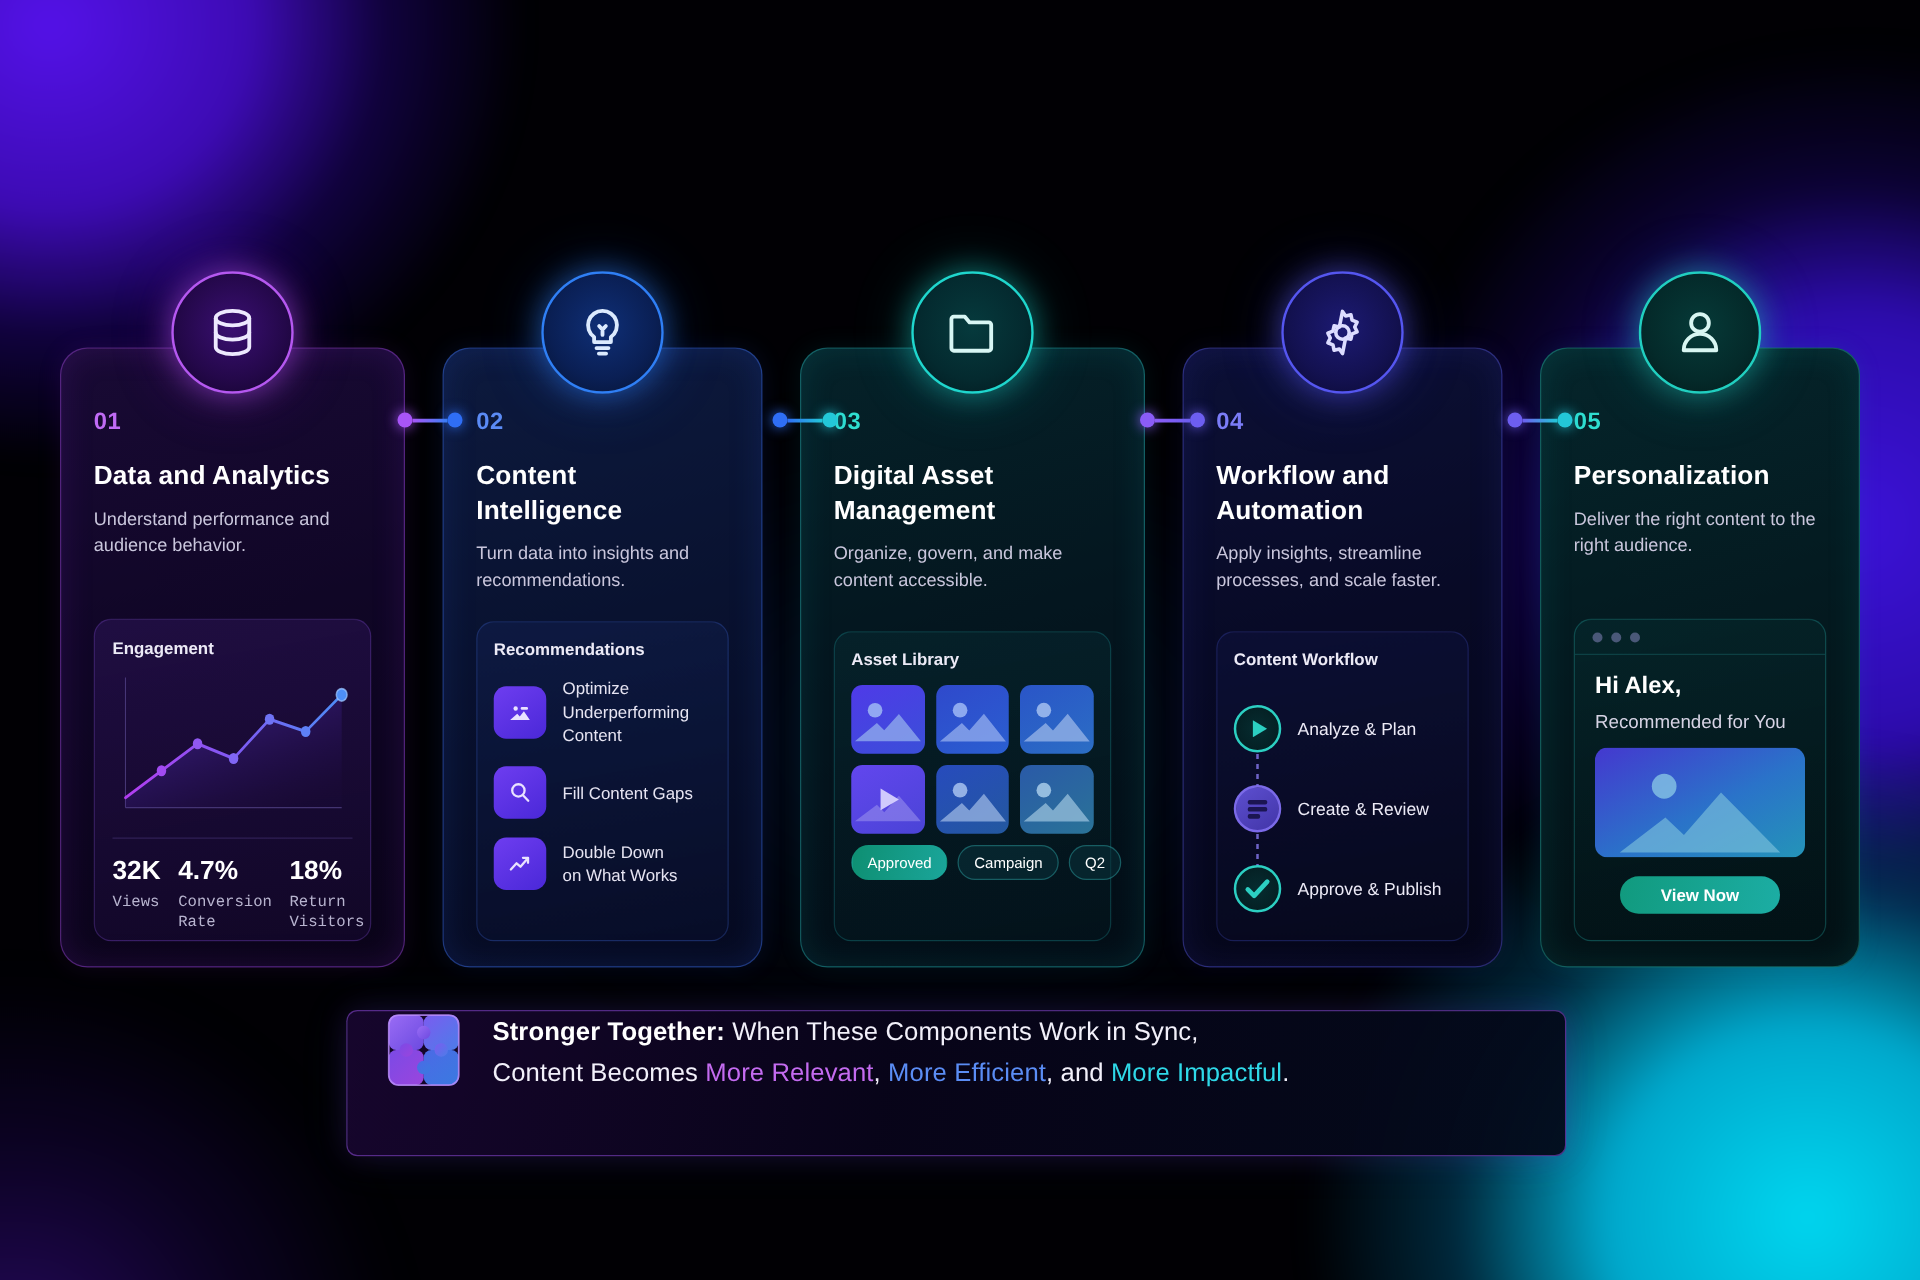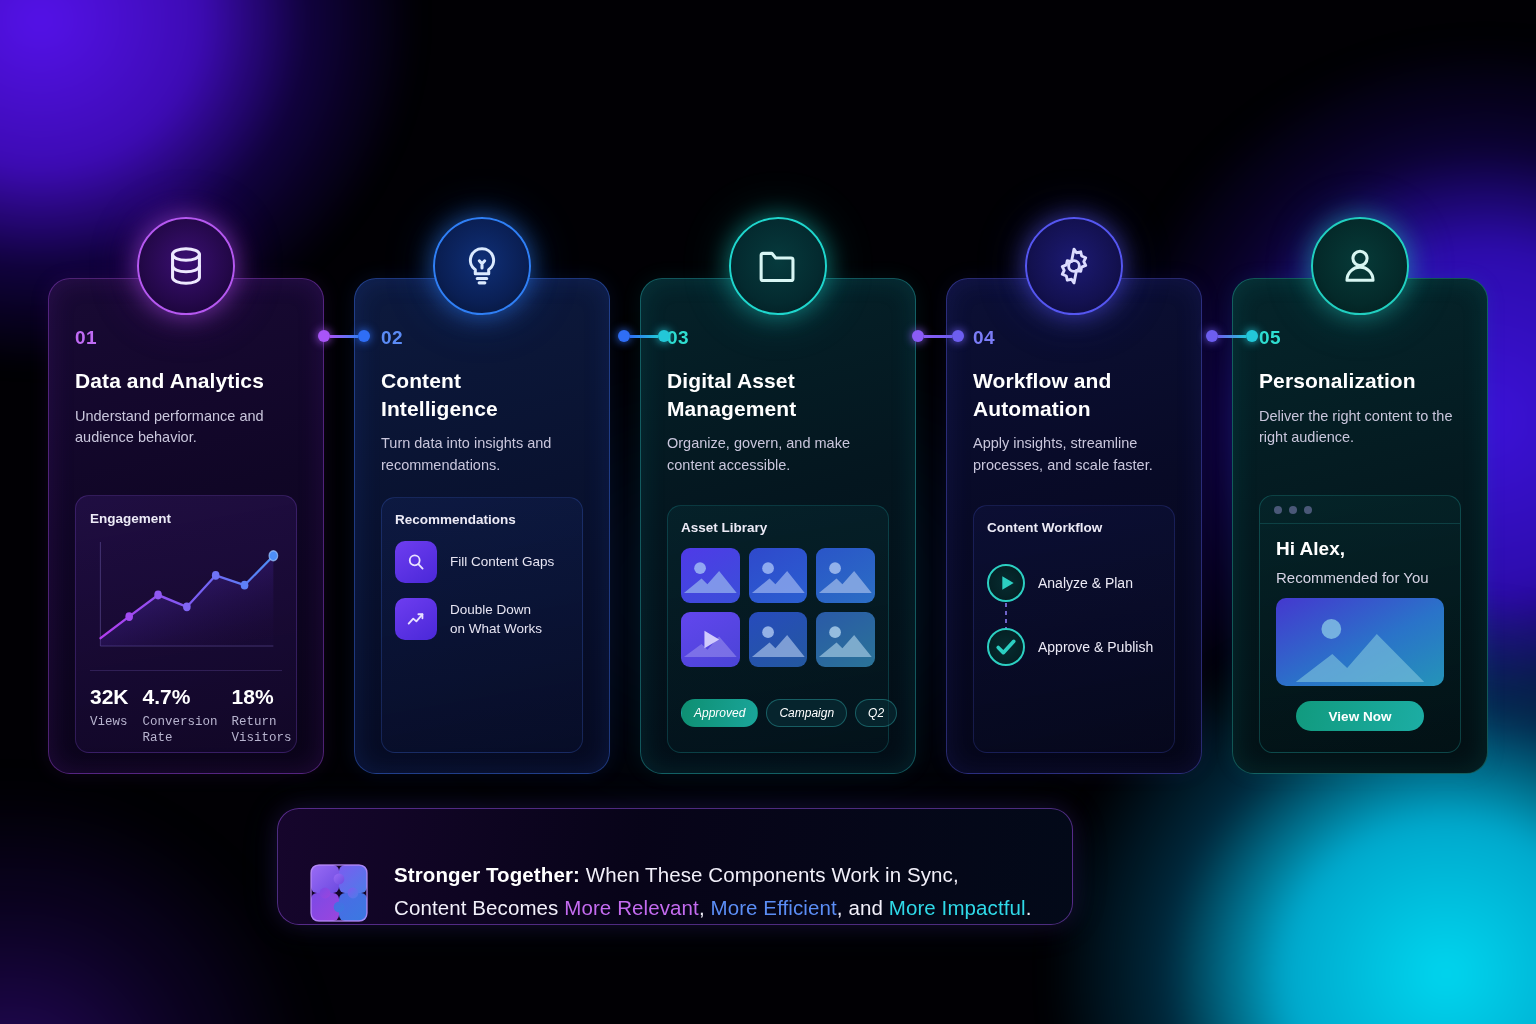--- a/index.html
+++ b/index.html
@@ -126,21 +126,21 @@
     width: 42px; height: 42px; border-radius: 10px; flex: 0 0 42px;
     background: linear-gradient(145deg, #6e3df0, #4a28d8);
     display: flex; align-items: center; justify-content: center;
   }
   .rec-ic svg { width: 22px; height: 22px; }
   .rec-tx { font-size: 13.5px; color: #e6e4f2; line-height: 1.42; }
 
   
   .assets { display: grid; grid-template-columns: repeat(3,1fr); gap: 9px; margin-top: 13px; }
   .thumb { height: 55px; border-radius: 9px; display:flex; align-items:center; justify-content:center; }
-  .tags { display: flex; gap: 8px; margin-top: 32px; font-style: italic; }
+  .tags { display: flex; gap: 8px; margin-top: 9px; }
   .tag { font-size: 12px; padding: 6px 12px; border-radius: 20px; color: #ffffff; border: 1px solid rgba(50,180,180,0.4); background: rgba(10,50,58,0.55); white-space: nowrap; }
   .tag.on { background: linear-gradient(100deg, #0e8f72, #1aa59a); border-color: transparent; }
 
   
   .flow { margin-top: 16px; position: relative; }
   .step { display: flex; align-items: center; gap: 13px; height: 64px; position: relative; }
   .step-ic { width: 38px; height: 38px; border-radius: 50%; flex: 0 0 38px; display:flex; align-items:center; justify-content:center; position: relative; z-index: 2; }
   .step-ic.teal { border: 2px solid #2ccfc2; background: radial-gradient(circle,#062c30,#041c20); }
   .step-ic.violet { border: 2px solid #7b6ae8; background: linear-gradient(145deg,#5d4fd0,#4235a8); }
   .step-tx { font-size: 14px; color: #eceaf6; }
@@ -162,26 +162,26 @@
     display: flex; align-items: center; justify-content: center;
   }
 
   
   .conn { position: absolute; top: 330px; height: 12px; display: flex; align-items: center; z-index: 14; }
   .cdot { width: 12px; height: 12px; border-radius: 50%; }
   .cbar { height: 3px; flex: 1; }
 
   
   #banner {
-    position: absolute; left: 277px; top: 808px; width: 796px; height: 117px;
-    border-radius: 22px; z-index: 20;
+    position: absolute; left: 277px; top: 808px; width: 976px; height: 117px;
+    border-radius: 9px; z-index: 20;
     border: 1px solid rgba(150,80,230,0.5);
     background: linear-gradient(100deg, rgba(24,6,48,0.92) 0%, rgba(8,4,26,0.95) 45%, rgba(3,10,26,0.95) 100%);
     box-shadow: 0 0 22px rgba(120,40,200,0.18), 0 0 40px rgba(20,120,180,0.10);
-    display: flex; align-items: flex-end; padding: 0 30px; gap: 24px;
+    display: flex; align-items: flex-start; padding: 0 30px; gap: 24px;
   }
   #banner .puzzle { width: 62px; height: 62px; flex: 0 0 62px; }
   .b-text { font-size: 20.5px; color: #f2f0fa; line-height: 1.62; letter-spacing: 0.1px; }
   .b-text b { font-weight: 700; color: #ffffff; }
   .hl-purple { color: #c46bf0; font-weight: 400; }
   .hl-blue { color: #5b8df5; }
   .hl-cyan { color: #2fd9e8; }
 </style>
 </head>
 <body>
@@ -287,20 +287,33 @@
         </svg>
       </div>
       <div class="num n2">02</div>
       <div class="c-title">Content Intelligence</div>
       <div class="c-sub">Turn data into insights and recommendations.</div>
 
       <div class="panel p2">
         <div class="p-label">Recommendations</div>
         <div class="rec-list">
 
+          <div class="rec">
+            <div class="rec-ic">
+              <svg viewBox="0 0 24 24" fill="#e9e2ff">
+                <circle cx="8.2" cy="8.5" r="1.9"></circle>
+                <rect x="12.6" y="7.2" width="6.4" height="2.3" rx="1.1"></rect>
+                <path d="M3.4 18.6h17.2L15.4 11l-3.6 4.4-2.2-2.3z"></path>
+              </svg>
+            </div>
+            <div class="rec-tx">
+              <div>Optimize</div>
+              <div>Underperforming Content</div>
+            </div>
+          </div>
 
           <div class="rec">
             <div class="rec-ic">
               <svg viewBox="0 0 24 24" fill="none" stroke="#e9e2ff" stroke-width="2" stroke-linecap="round">
                 <circle cx="10.6" cy="10.2" r="5.4"></circle>
                 <path d="M14.6 14.4l4.6 4.8"></path>
               </svg>
             </div>
             <div class="rec-tx">
               <div>Fill Content Gaps</div>
@@ -400,20 +413,31 @@
           <div class="step">
             <div class="step-ic teal">
               <svg viewBox="0 0 24 24" fill="#2ccfc2">
                   <path d="M9.4 7.2l8 4.8-8 4.8z"></path>
                 </svg>
             </div>
             <div class="step-tx">Analyze &amp; Plan</div>
             <div class="step-line"></div>
           </div>
 
+          <div class="step">
+            <div class="step-ic violet">
+              <svg viewBox="0 0 24 24" fill="#1b1552">
+                <rect x="6.5" y="7" width="11" height="2.6" rx="1.1"></rect>
+                <rect x="6.5" y="11" width="11" height="2.6" rx="1.1"></rect>
+                <rect x="6.5" y="15" width="7" height="2.6" rx="1.1"></rect>
+              </svg>
+            </div>
+            <div class="step-tx">Create &amp; Review</div>
+            <div class="step-line"></div>
+          </div>
 
           <div class="step">
             <div class="step-ic teal">
               <svg viewBox="0 0 24 24" fill="none" stroke="#2ccfc2" stroke-width="2.6" stroke-linecap="round" stroke-linejoin="round">
                   <path d="M6.5 12.4l3.6 3.6 7.4-8"></path>
                 </svg>
             </div>
             <div class="step-tx">Approve &amp; Publish</div>
           </div>
 

